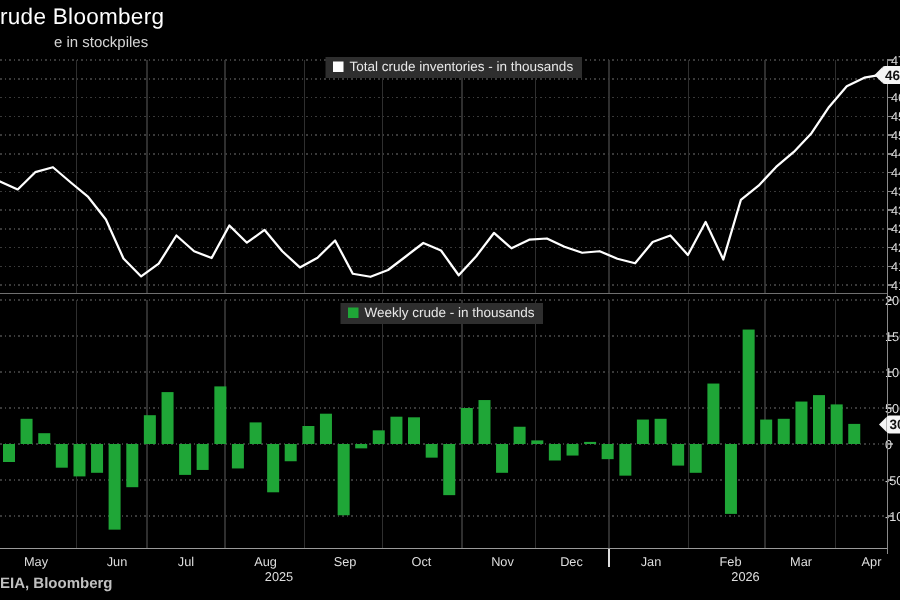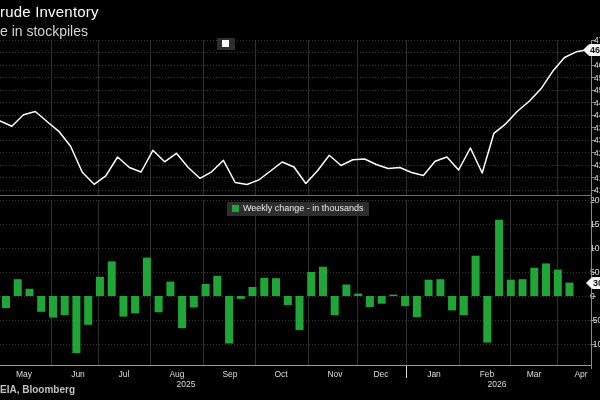--- a/index.html
+++ b/index.html
@@ -6,22 +6,23 @@
   .screen{
     position:relative;width:600px;height:400px;overflow:hidden;
     background:#000;font-family:"Liberation Sans",sans-serif;
     -webkit-font-smoothing:antialiased;
   }
   .title{
     position:absolute;left:0;top:3px;color:#fff;font-size:15px;
     font-weight:500;letter-spacing:.2px;white-space:nowrap;
   }
   .subtitle{
-    position:absolute;left:0;top:23px;color:#d4d4d4;font-size:14px;
+    position:absolute;left:0;top:23px;color:#d4d4d4;font-size:10px;
     white-space:nowrap;
+    padding-left:36px;
   }
   .source{
     position:absolute;left:0;top:384px;color:#c0c0c0;font-size:10px;
     white-space:nowrap;
     font-weight:bold;
   }
   svg#charts{position:absolute;left:0;top:0;}
   .legend{
     position:absolute;display:flex;align-items:center;gap:4px;
     background:#2e2e2e;color:#e8e8e8;font-size:9px;line-height:9px;
@@ -195,30 +196,31 @@
       <text x="381" y="377" fill="#dedede" font-size="8.5" text-anchor="middle" font-family="&quot;Liberation Sans&quot;,sans-serif">Dec</text>
       <text x="434" y="377" fill="#dedede" font-size="8.5" text-anchor="middle" font-family="&quot;Liberation Sans&quot;,sans-serif">Jan</text>
       <text x="487" y="377" fill="#dedede" font-size="8.5" text-anchor="middle" font-family="&quot;Liberation Sans&quot;,sans-serif">Feb</text>
       <text x="534" y="377" fill="#dedede" font-size="8.5" text-anchor="middle" font-family="&quot;Liberation Sans&quot;,sans-serif">Mar</text>
       <text x="581" y="377" fill="#dedede" font-size="8.5" text-anchor="middle" font-family="&quot;Liberation Sans&quot;,sans-serif">Apr</text>
       <text x="186" y="387" fill="#dedede" font-size="8.5" text-anchor="middle" font-family="&quot;Liberation Sans&quot;,sans-serif">2025</text>
       <text x="497" y="387" fill="#dedede" font-size="8.5" text-anchor="middle" font-family="&quot;Liberation Sans&quot;,sans-serif">2026</text>
       <line x1="406" y1="366" x2="406" y2="378" stroke="#dddddd" stroke-width="1" shape-rendering="crispEdges"></line>
     </svg>
 
-  <div class="title">rude Inventory</div>
+  <div class="title">rude Bloomberg</div>
   <div class="subtitle">e in stockpiles</div>
 
   <div class="legend legend-top">
     <span class="swatch swatch-white"></span>
+    <span>Total crude inventories - in thousands</span>
   </div>
 
   <div class="legend legend-bottom">
     <span class="swatch swatch-green"></span>
-    <span>Weekly change - in thousands</span>
+    <span>Weekly crude - in thousands</span>
   </div>
 
   <div class="badge badge-top" style="top: 44px;">
     <span>466</span>
   </div>
   <div class="badge badge-bottom" style="top: 277px;">
     <span>30</span>
   </div>
 
   <div class="source">EIA, Bloomberg</div>

